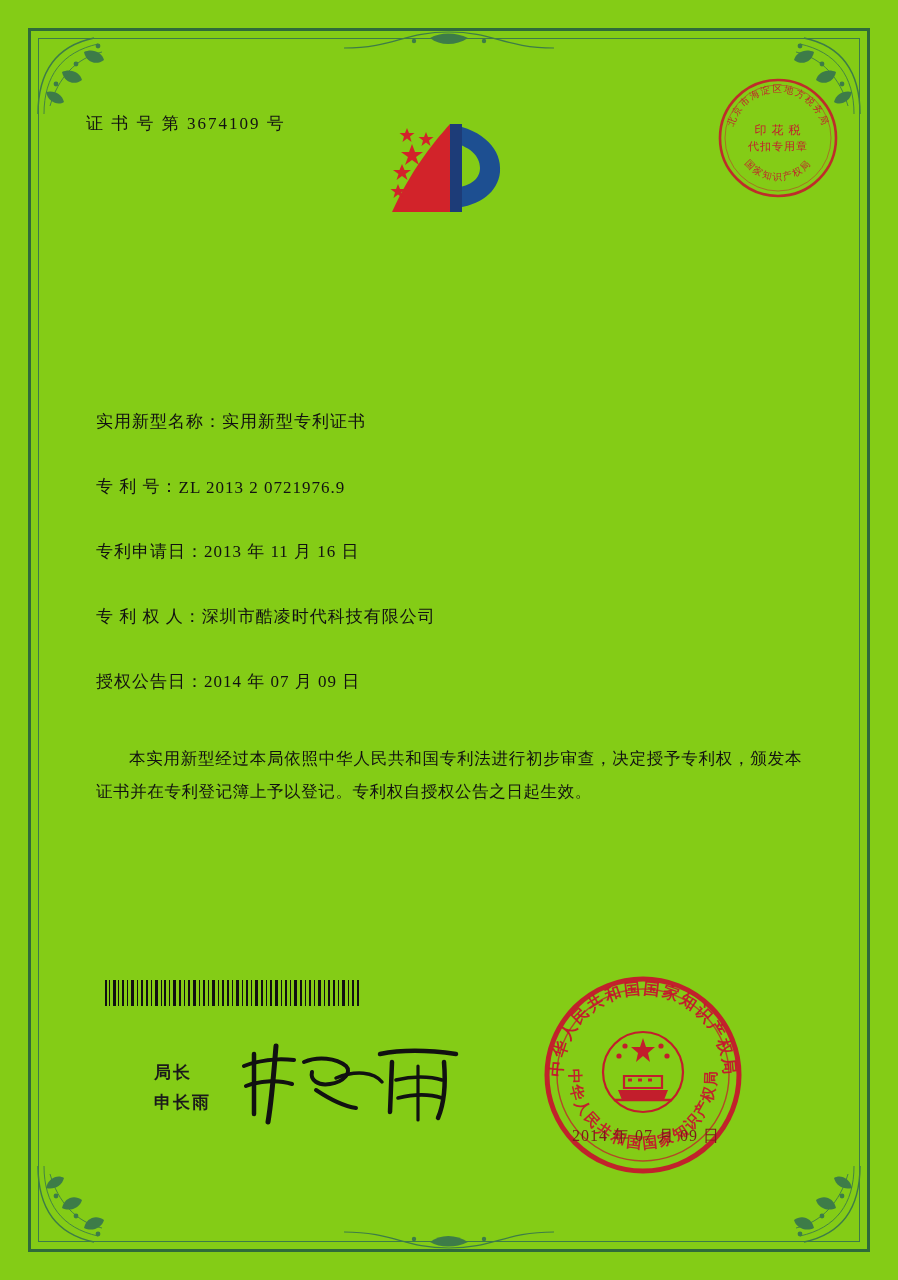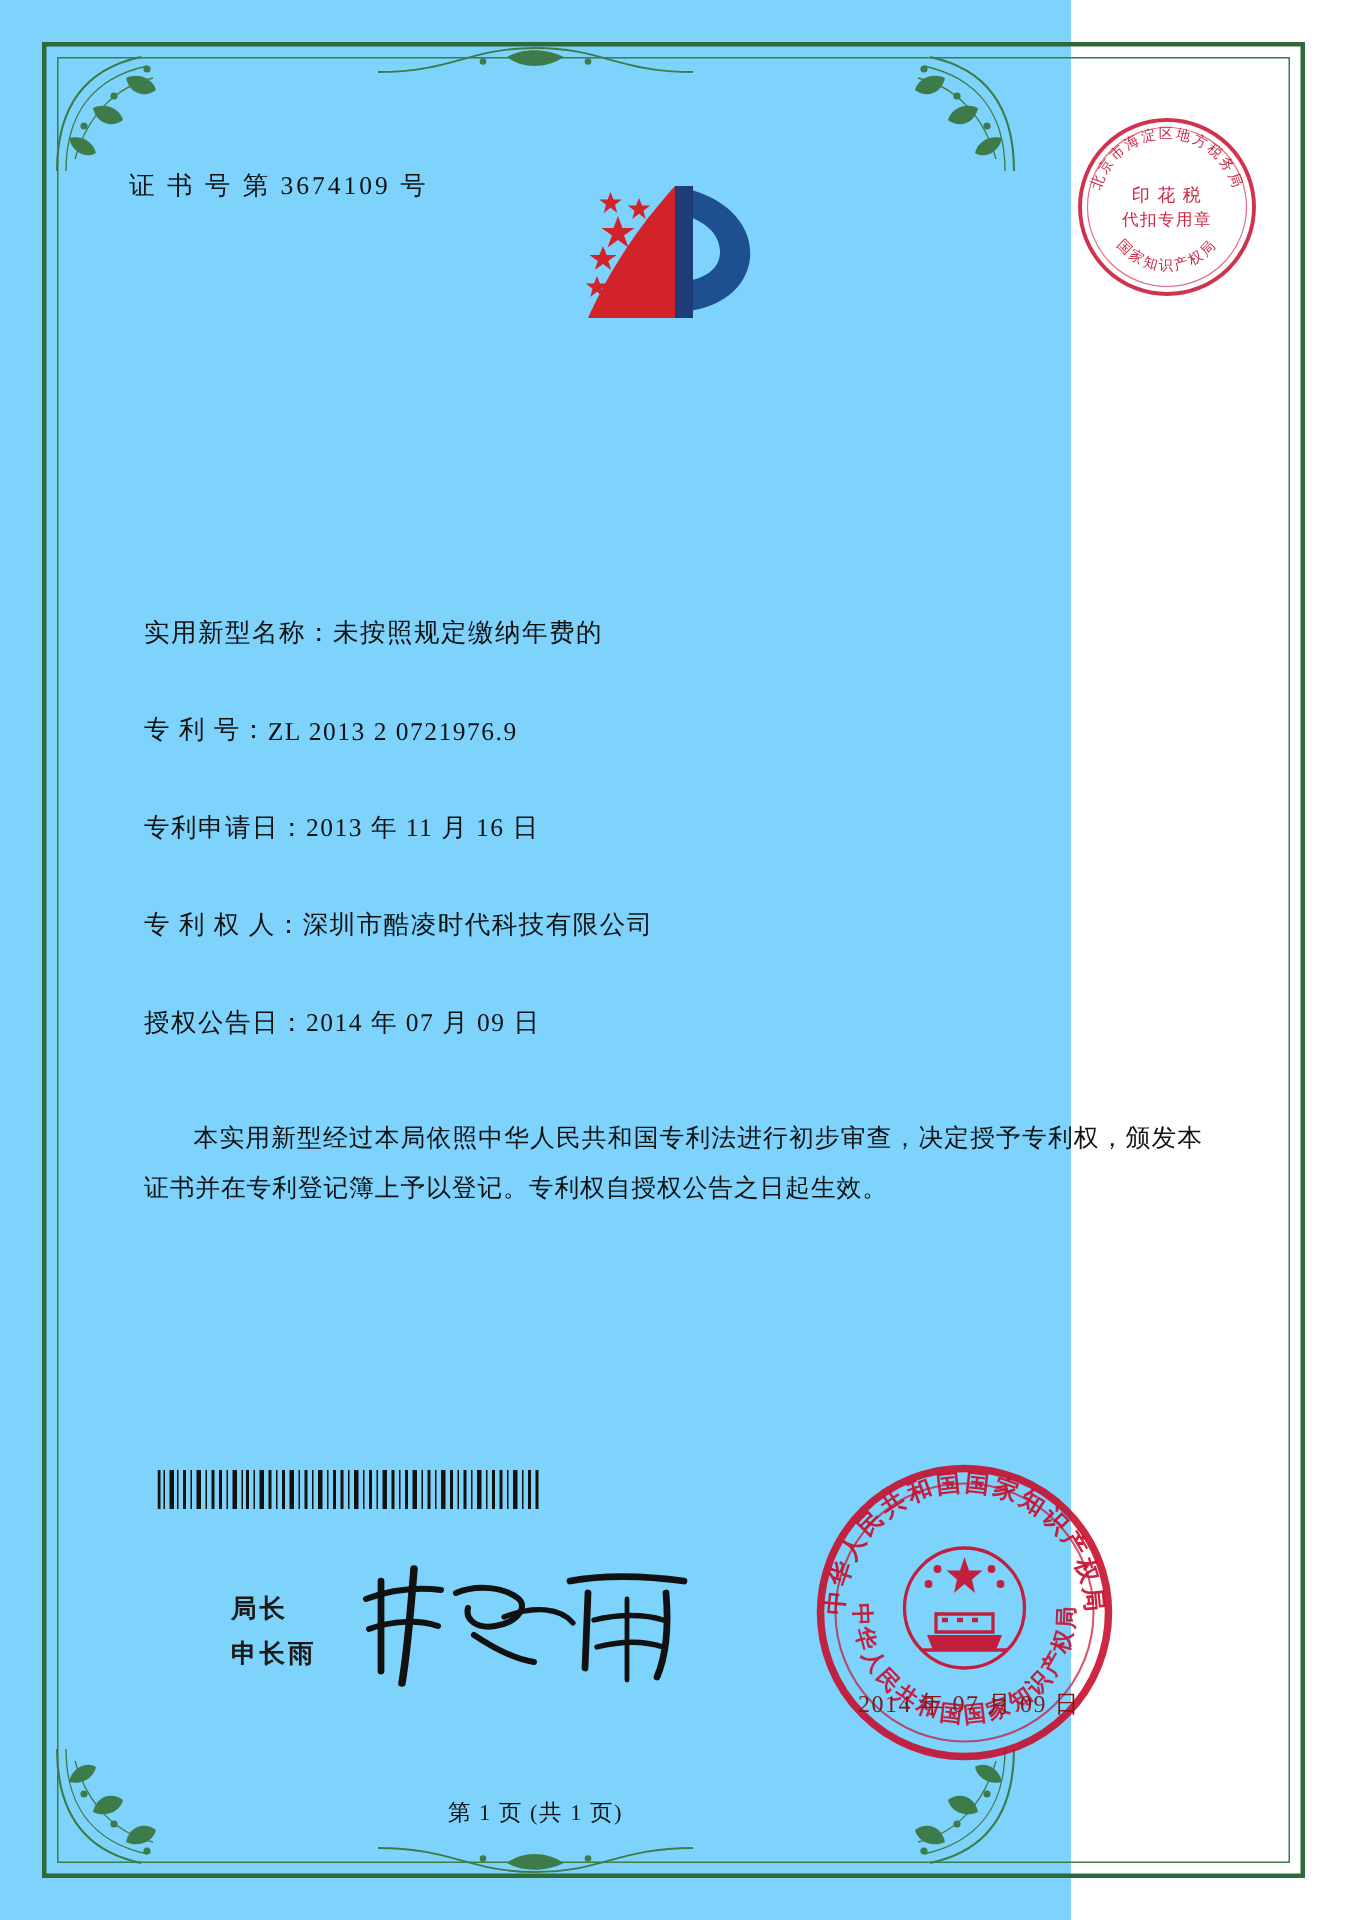--- a/index.html
+++ b/index.html
@@ -13,23 +13,23 @@
     font-family: "Liberation Serif", "DejaVu Serif", serif;
     color: #1a1a1a;
     position: relative;
     overflow: hidden;
   }
 
   
   .page {
     position: absolute;
     left: 0; top: 0;
-    width: 714px;
+    width: 898px;
     height: 1280px;
-    background: #7dd3fc;
+    background: #84cc16;
   }
   .frame-outer {
     position: absolute;
     left: 28px; top: 28px;
     width: 842px;
     height: 1224px;
     border: 3px solid #2f6b3a;
     box-sizing: border-box;
   }
   .frame-inner {
@@ -313,21 +313,21 @@
       </text>
       <text x="64" y="60" text-anchor="middle" font-size="12" fill="#c8102e" font-family="'Liberation Serif',serif" letter-spacing="1" opacity="0.92">印 花 税</text>
       <text x="64" y="76" text-anchor="middle" font-size="11" fill="#c8102e" font-family="'Liberation Serif',serif" letter-spacing="1" opacity="0.92">代扣专用章</text>
     </svg>
   </div>
 
 
   <div class="fields">
     <div class="field-row">
       <span class="field-label">实用新型名称：</span>
-      <span class="field-value">未按照规定缴纳年费的</span>
+      <span class="field-value">实用新型专利证书</span>
     </div>
     <div class="field-row">
       <span class="field-label">专  利    号：</span>
       <span class="field-value">ZL 2013 2 0721976.9</span>
     </div>
     <div class="field-row">
       <span class="field-label">专利申请日：</span>
       <span class="field-value">2013 年 11 月 16 日</span>
     </div>
     <div class="field-row">
@@ -455,15 +455,14 @@
         <circle cx="85" cy="74" r="2.6"></circle>
         <circle cx="79" cy="84" r="2.6"></circle>
         <circle cx="121" cy="74" r="2.6"></circle>
         <circle cx="127" cy="84" r="2.6"></circle>
       </g>
     </svg>
   </div>
 
   <div class="seal-date">2014 年 07 月 09 日</div>
 
-  <div class="footer">第 1 页 (共 1 页)</div>
 
 </div>
 
 </body></html>

